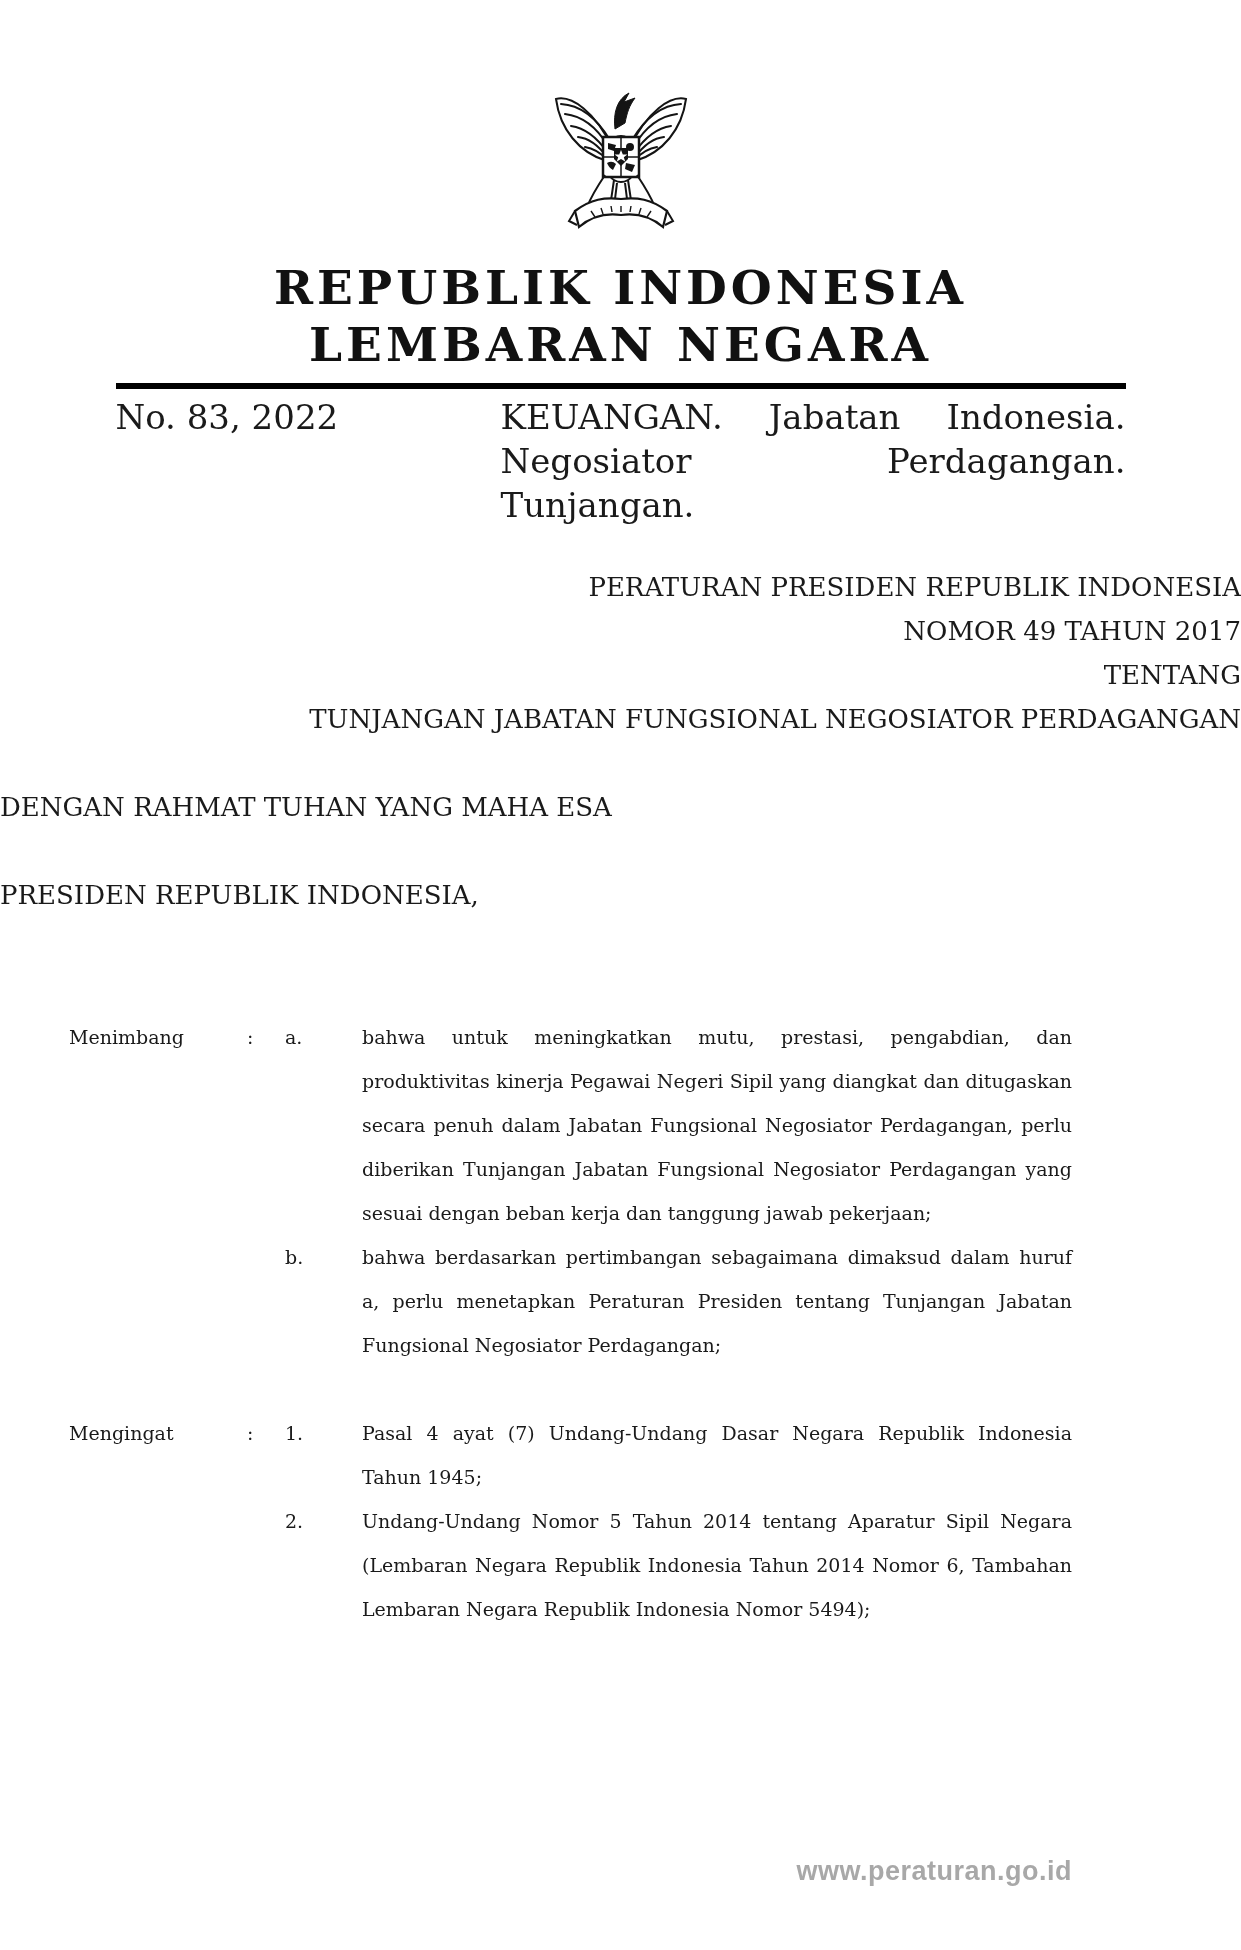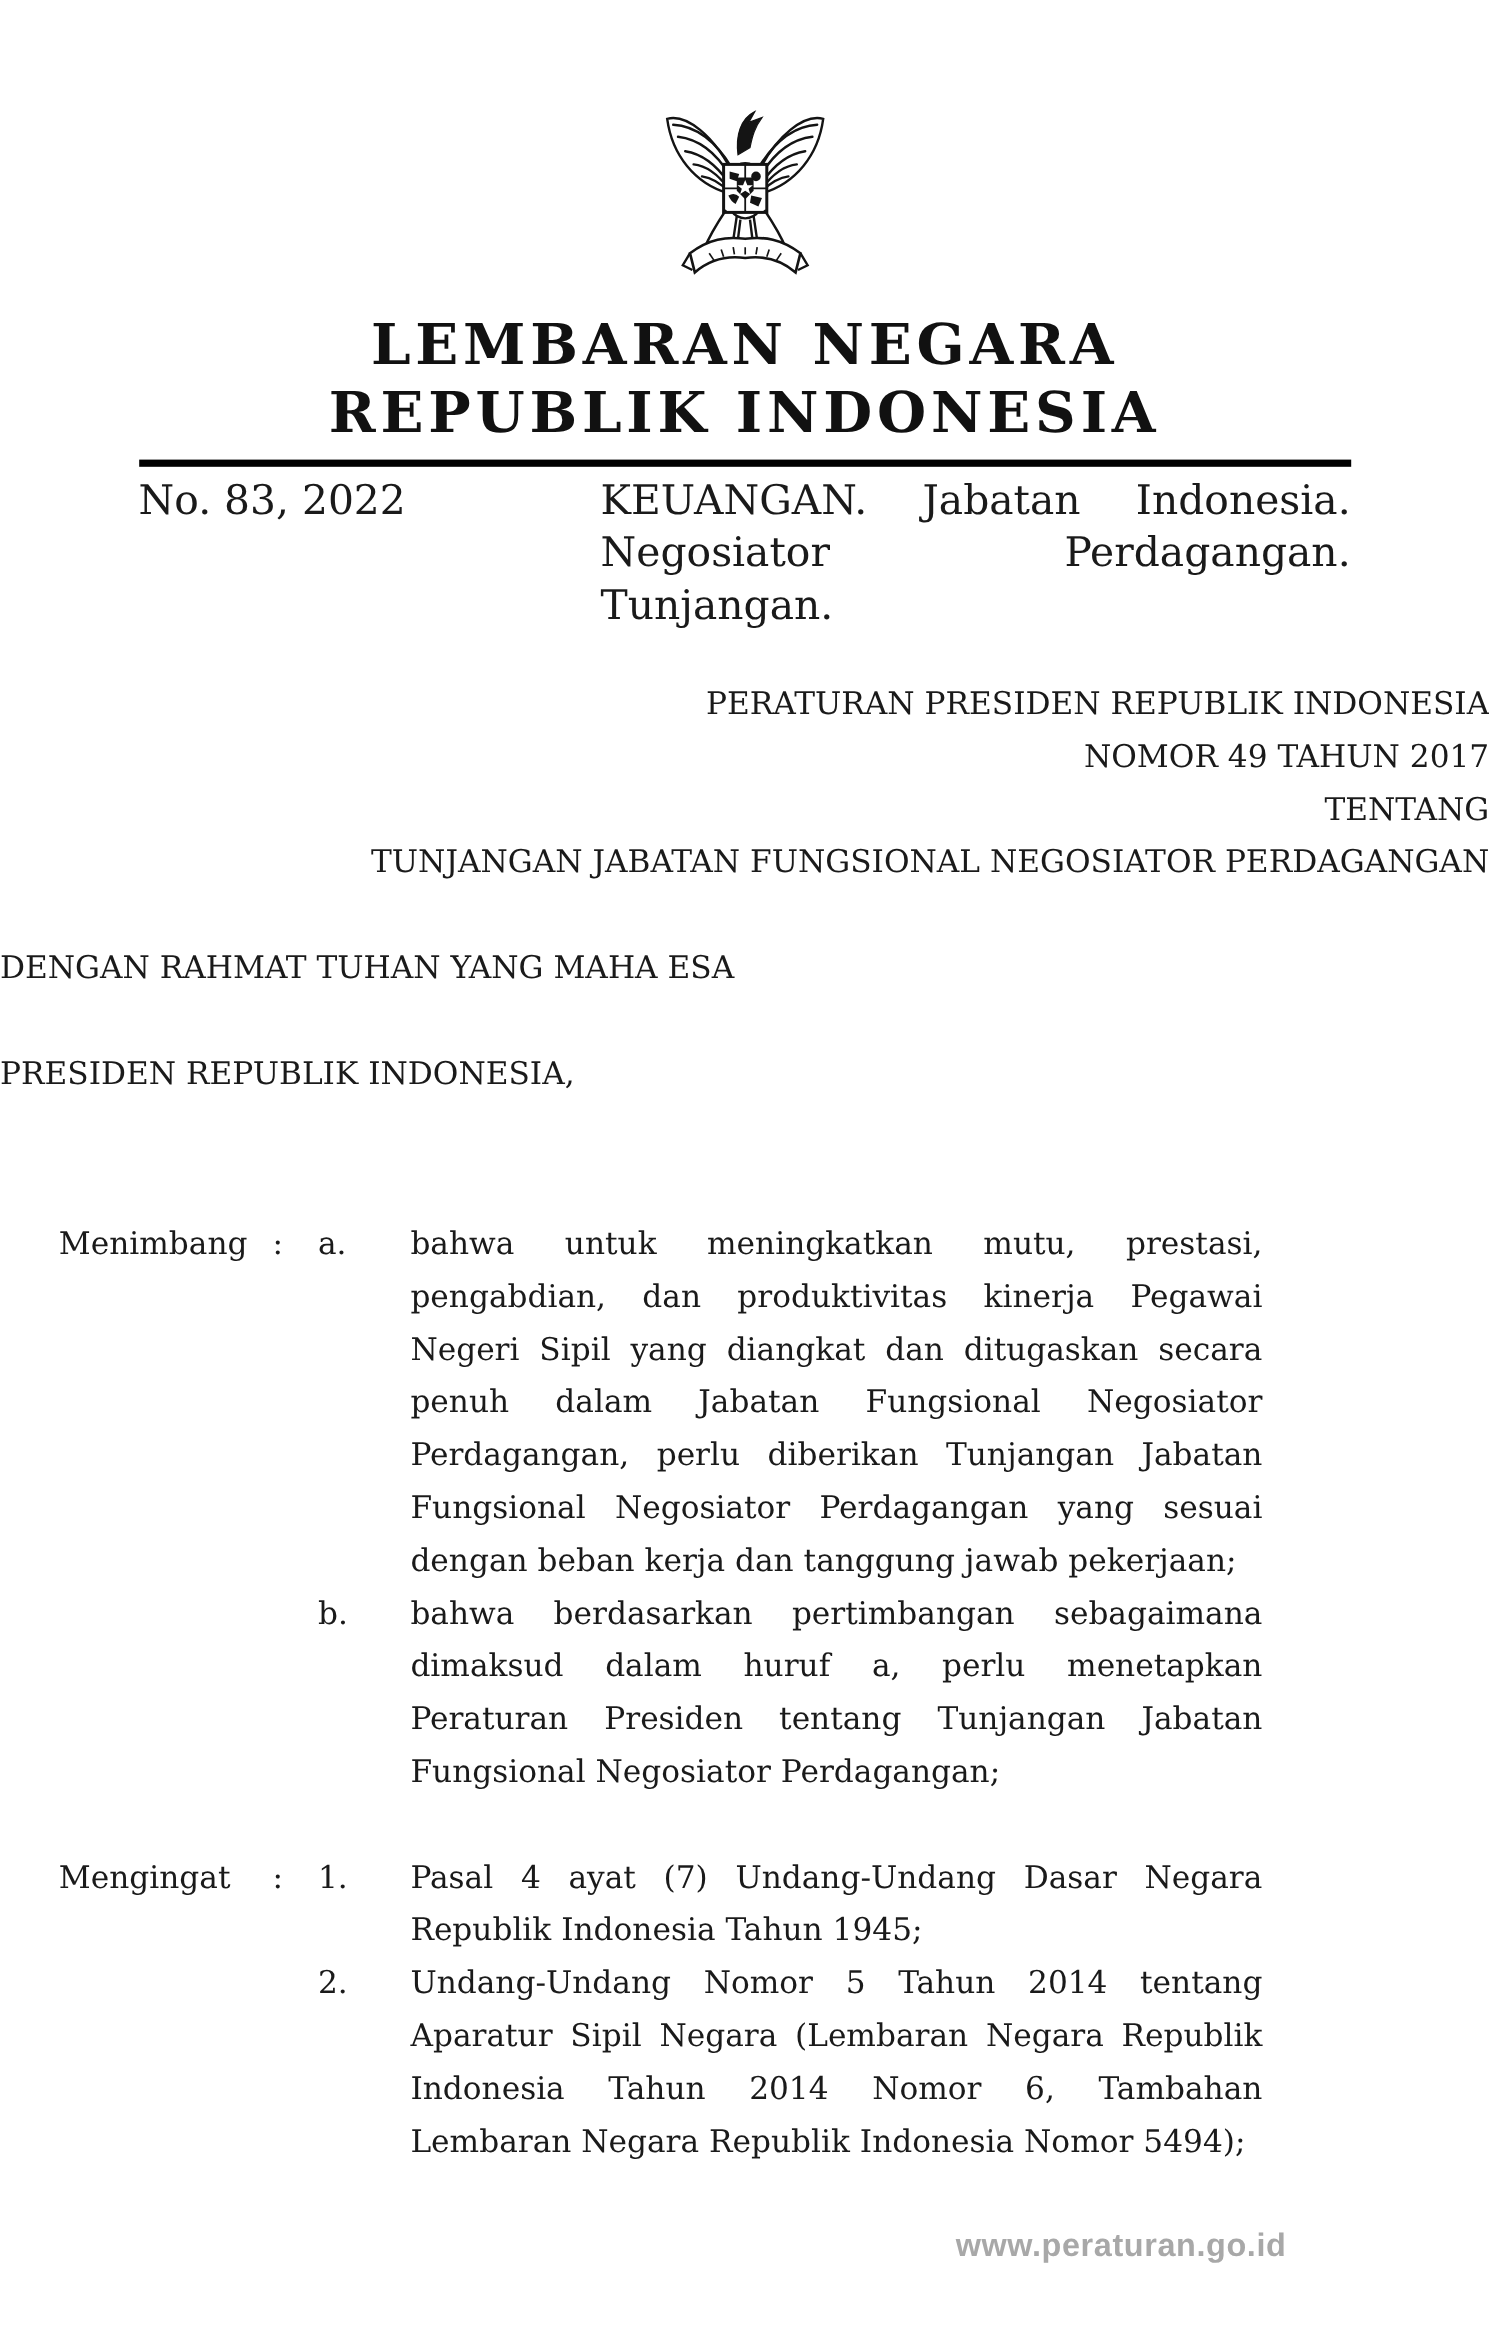--- a/index.html
+++ b/index.html
@@ -67,22 +67,23 @@
     margin-top: 44px;
     text-align: left;
     font-size: 26px;
     line-height: 44px;
   }
   
   .clause {
     display: grid;
     grid-template-columns: 178px 38px 77px 710px;
     padding-left: 49px;
-    font-size: 26px;
-    line-height: 44px;
+    font-size: 19px;
+    line-height: 44px;
+    margin-left: 20px;
   }
   .clause.first { margin-top: 98px; }
   .clause.second { margin-top: 44px; }
   .clause .label { grid-column: 1; }
   .clause .colon { grid-column: 2; }
   .clause .marker { grid-column: 3; }
   .clause .text {
     grid-column: 4;
     text-align: justify;
   }
@@ -161,22 +162,22 @@
         <line x1="60" y1="121" x2="61" y2="127"></line>
         <line x1="70" y1="121" x2="70" y2="127"></line>
         <line x1="80" y1="121" x2="79" y2="127"></line>
         <line x1="90" y1="123" x2="88" y2="129"></line>
         <line x1="100" y1="126" x2="96" y2="132"></line>
       </g>
     </svg>
   </div>
 
   <div class="masthead">
+    <span class="line">REPUBLIK INDONESIA</span>
     <span class="line">LEMBARAN NEGARA</span>
-    <span class="line">REPUBLIK INDONESIA</span>
   </div>
 
   <div class="rule"></div>
 
   <div class="meta">
     <div class="meta-no">No. 83, 2022</div>
     <div class="meta-subject">KEUANGAN. Jabatan Indonesia. Negosiator Perdagangan. Tunjangan.</div>
   </div>
 
   <div class="doc-title">

